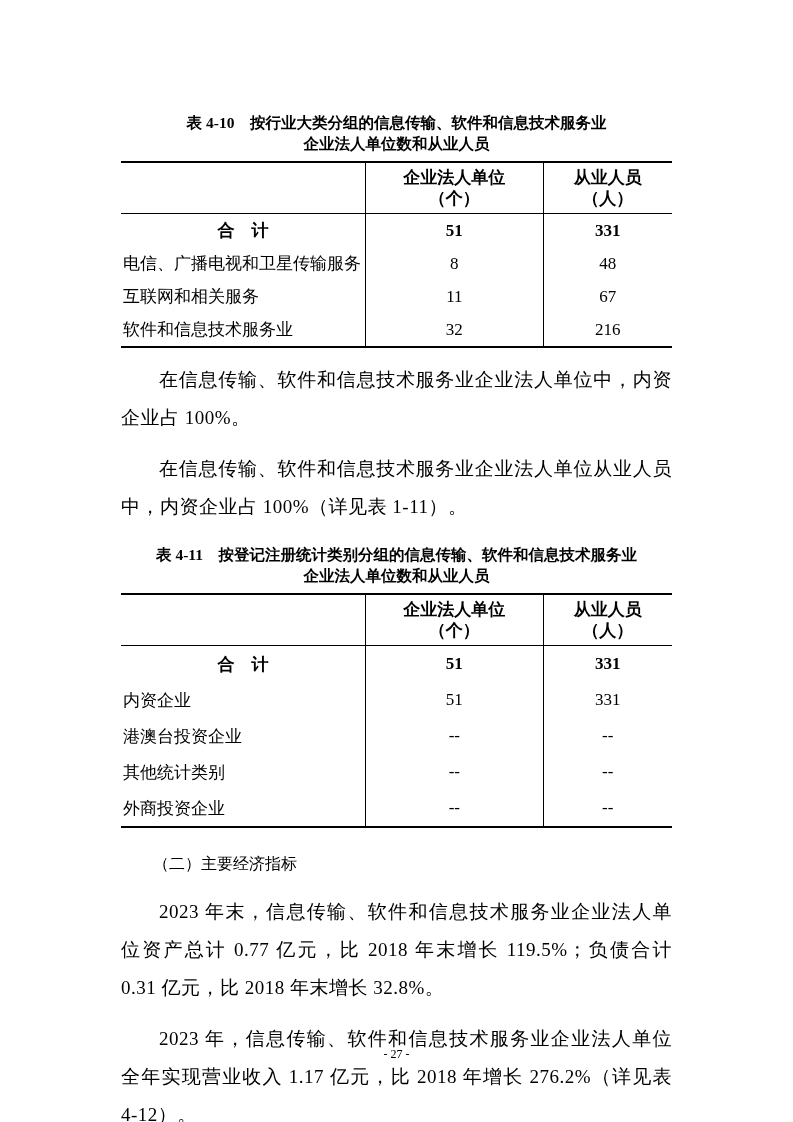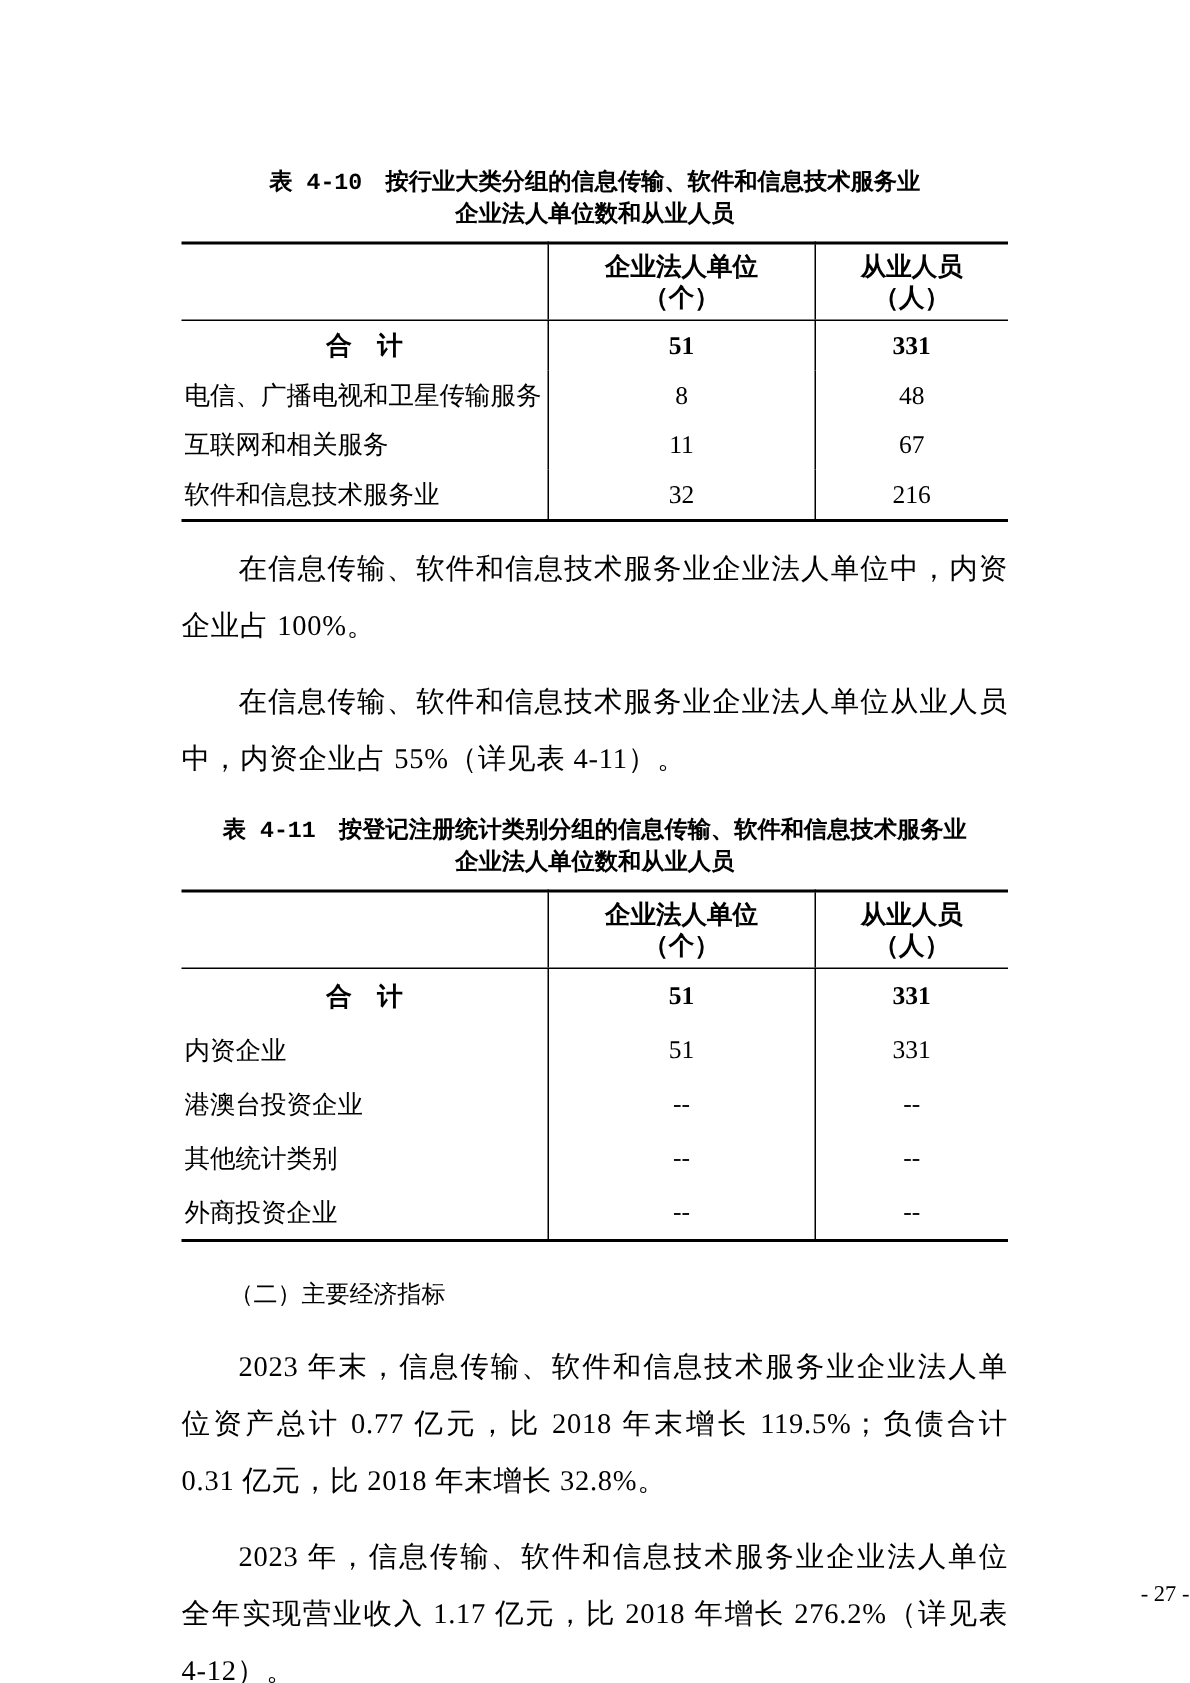--- a/index.html
+++ b/index.html
@@ -14,21 +14,21 @@
     margin: 0 auto;
     background: #ffffff;
     box-sizing: border-box;
     padding: 112px 121px 0 121px;
     font-family: "Liberation Serif", "DejaVu Serif", serif;
     color: #000000;
     overflow: hidden;
   }
   .table-caption {
     text-align: center;
-    font-family: Liberation Mono, monospace;
+    font-family: Liberation Serif, serif;
     font-weight: bold;
     font-size: 15.5px;
     line-height: 21px;
   }
   .stat-table {
     width: 100%;
     border-collapse: collapse;
     margin-top: 7px;
     font-size: 17px;
     border-top: 2px solid #000;
@@ -73,23 +73,23 @@
     font-family: "Liberation Sans", "DejaVu Sans", sans-serif;
     font-weight: normal;
     font-size: 16px;
     line-height: 32px;
     text-indent: 2em;
   }
   .page-number {
     position: absolute;
     left: 0;
     right: 0;
-    bottom: 50px;
-    text-align: right;
-    font-size: 15px;
+    bottom: 60px;
+    text-align: center;
+    font-size: 12px;
   }
 </style>
 </head>
 <body>
 
 <div class="page">
 
   <div class="table-caption">
     <div>表 4-10　按行业大类分组的信息传输、软件和信息技术服务业</div>
     <div>企业法人单位数和从业人员</div>
@@ -127,21 +127,21 @@
       </tr>
       <tr>
         <td class="cell-label">软件和信息技术服务业</td>
         <td class="cell-num vline">32</td>
         <td class="cell-num vline">216</td>
       </tr>
     </tbody>
   </table>
 
   <p class="body-text">在信息传输、软件和信息技术服务业企业法人单位中，内资企业占 100%。</p>
-  <p class="body-text">在信息传输、软件和信息技术服务业企业法人单位从业人员中，内资企业占 55%（详见表 4-11）。</p>
+  <p class="body-text">在信息传输、软件和信息技术服务业企业法人单位从业人员中，内资企业占 100%（详见表 1-11）。</p>
 
   <div class="table-caption caption-2">
     <div>表 4-11　按登记注册统计类别分组的信息传输、软件和信息技术服务业</div>
     <div>企业法人单位数和从业人员</div>
   </div>
 
   <table class="stat-table t11">
     <thead>
       <tr>
         <th class="col-label"></th>

